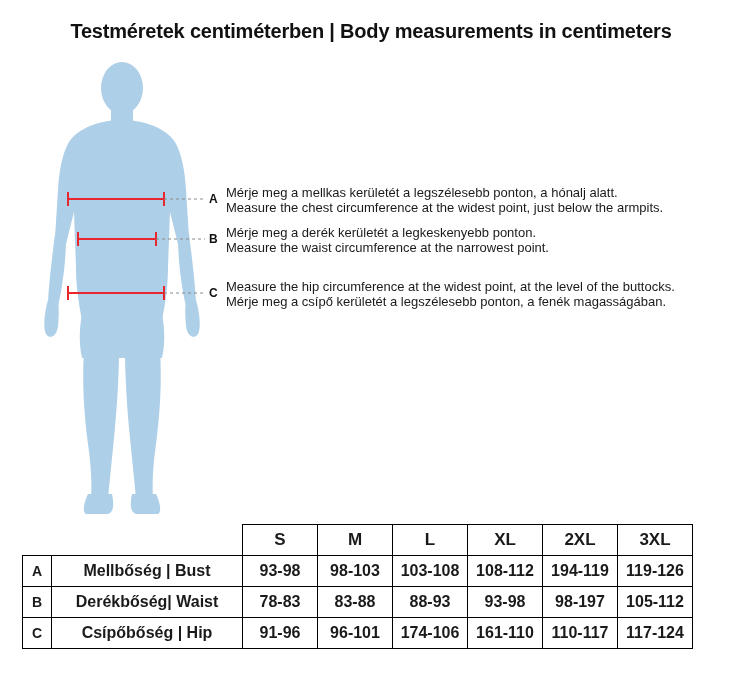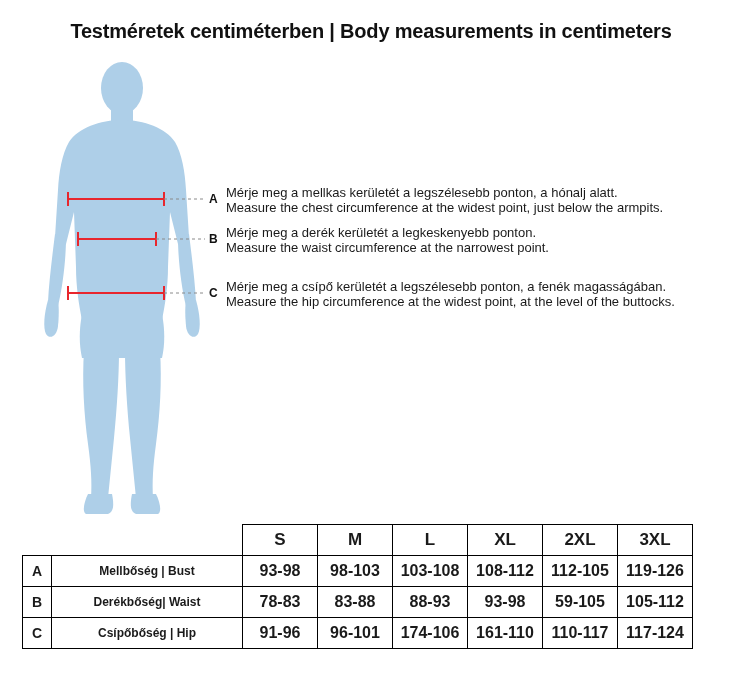--- a/index.html
+++ b/index.html
@@ -78,21 +78,21 @@
     padding: 0;
     height: 30px;
     font-weight: bold;
     background: #ffffff;
   }
   table.size-table th.hdr {
     font-size: 17px;
     font-weight: bold;
   }
   .c-letter { width: 28px; font-size: 14px; font-weight: bold; }
-  .c-label  { width: 190px; text-align: left; padding-left: 8px; font-size: 12px; font-weight: bold; }
+  .c-label  { width: 190px; text-align: left; padding-left: 8px; font-size: 16px; font-weight: bold; }
   .c-val    { width: 74px; font-size: 16px; font-weight: bold; }
   .blank-cell { border: none !important; background: transparent !important; }
 </style>
 </head>
 <body>
 
 <div class="page">
 
   <div class="title">Testméretek centiméterben | Body measurements in centimeters</div>
 
@@ -177,22 +177,22 @@
   </div>
 
   <div class="ann-letter" style="left:209px; top:232px;">B</div>
   <div class="ann-text" style="left:226px; top:225px;">
     <div>Mérje meg a derék kerületét a legkeskenyebb ponton.</div>
     <div>Measure the waist circumference at the narrowest point.</div>
   </div>
 
   <div class="ann-letter" style="left:209px; top:286px;">C</div>
   <div class="ann-text" style="left:226px; top:279px;">
+    <div>Measure the hip circumference at the widest point, at the level of the buttocks.</div>
     <div>Mérje meg a csípő kerületét a legszélesebb ponton, a fenék magasságában.</div>
-    <div>Measure the hip circumference at the widest point, at the level of the buttocks.</div>
   </div>
 
   <table class="size-table">
     <thead>
       <tr>
         <td class="blank-cell"></td>
         <td class="blank-cell"></td>
         <th class="hdr c-val">S</th>
         <th class="hdr c-val">M</th>
         <th class="hdr c-val">L</th>
@@ -202,31 +202,31 @@
       </tr>
     </thead>
     <tbody>
       <tr>
         <td class="c-letter">A</td>
         <td class="c-label">Mellbőség | Bust</td>
         <td class="c-val">93-98</td>
         <td class="c-val">98-103</td>
         <td class="c-val">103-108</td>
         <td class="c-val">108-112</td>
-        <td class="c-val">112-105</td>
+        <td class="c-val">194-119</td>
         <td class="c-val">119-126</td>
       </tr>
       <tr>
         <td class="c-letter">B</td>
         <td class="c-label">Derékbőség|  Waist</td>
         <td class="c-val">78-83</td>
         <td class="c-val">83-88</td>
         <td class="c-val">88-93</td>
         <td class="c-val">93-98</td>
-        <td class="c-val">59-105</td>
+        <td class="c-val">98-197</td>
         <td class="c-val">105-112</td>
       </tr>
       <tr>
         <td class="c-letter">C</td>
         <td class="c-label">Csípőbőség  |  Hip</td>
         <td class="c-val">91-96</td>
         <td class="c-val">96-101</td>
         <td class="c-val">174-106</td>
         <td class="c-val">161-110</td>
         <td class="c-val">110-117</td>

